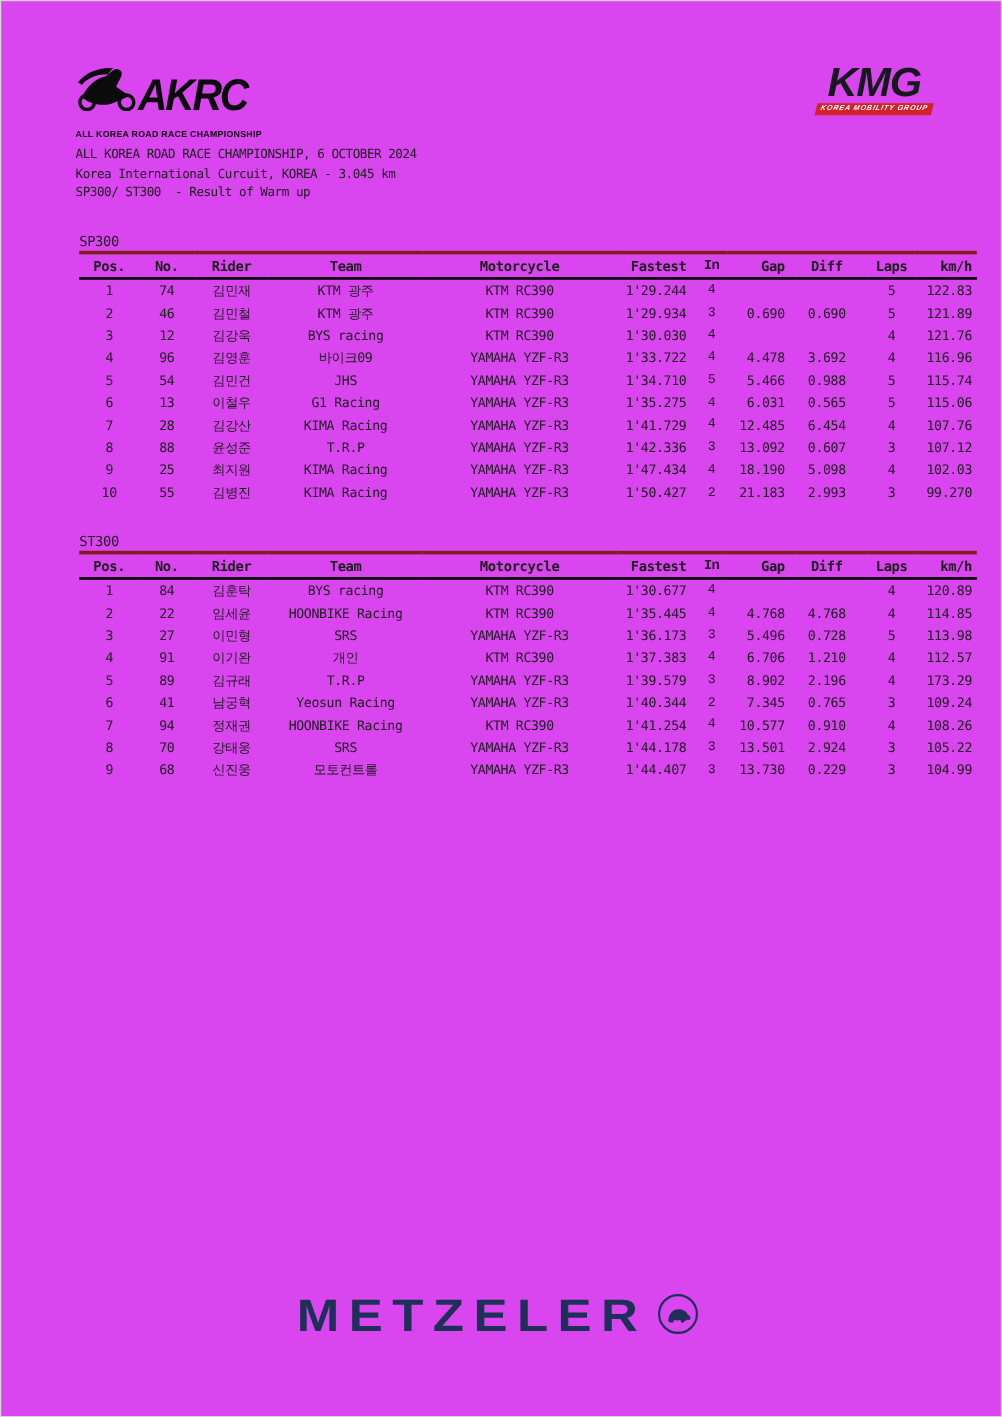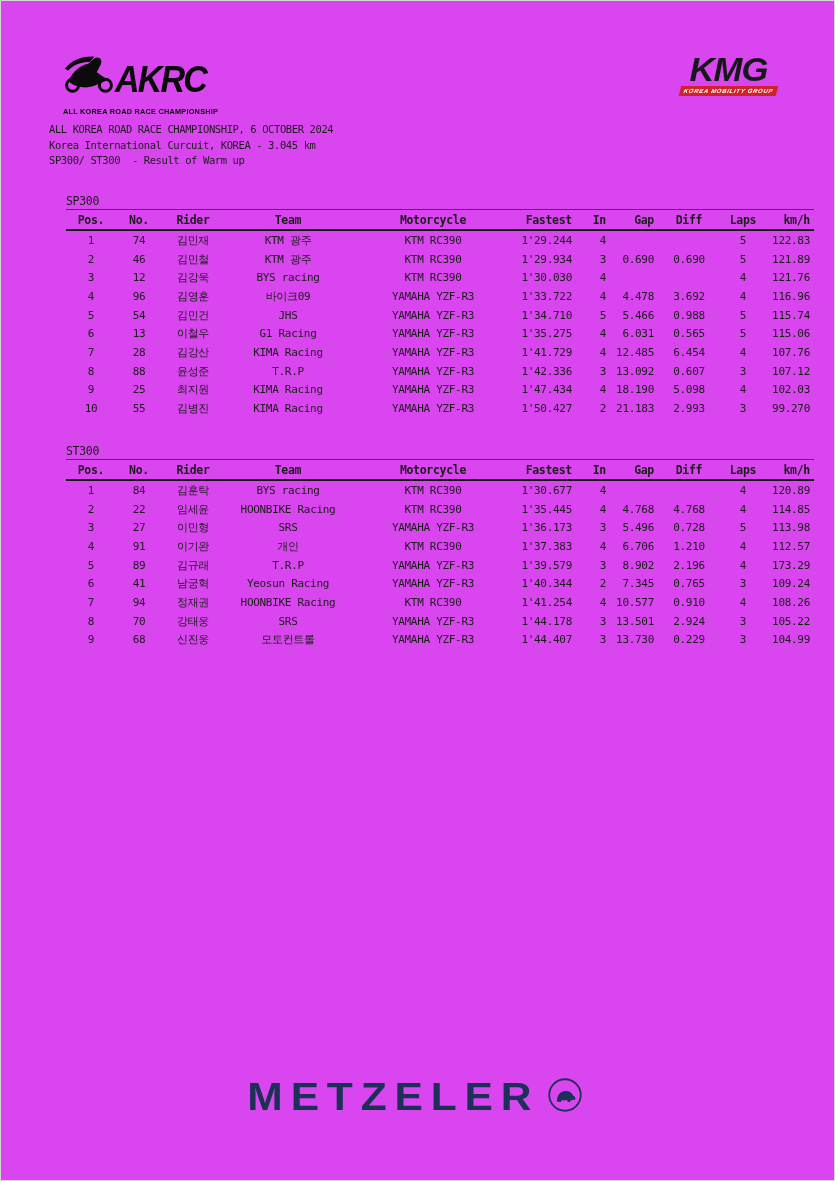--- a/index.html
+++ b/index.html
@@ -31,47 +31,47 @@
     transform:scaleX(1.02); transform-origin:center;
   }
   .kmg-banner {
     margin-top:1px; height:10px; line-height:10px; background:#cf2329;
     transform:skewX(-14deg);
     font-family:"Liberation Sans",sans-serif; font-weight:bold; font-style:italic;
     font-size:6px; letter-spacing:0.7px; color:#ffffff; white-space:nowrap;
   }
 
   
-  .event-info { position:absolute; left:48px; top:121px; font-size:10.5px; letter-spacing:-0.4px; }
+  .event-info { position:absolute; left:62px; top:121px; font-size:10.5px; letter-spacing:-0.4px; }
   .event-info div { white-space:pre; line-height:15.6px; }
 
   
   .section { position:absolute; left:65px; width:716px; }
   .section.sp300 { top:193px; }
   .section.st300 { top:443px; }
   .section-label { font-size:11.5px; letter-spacing:-0.3px; height:15px; line-height:14px; }
   table.results { border-collapse:collapse; table-layout:fixed; width:716px; }
   table.results th {
-    border-top:1px solid #7f1d1d; border-bottom:2px solid #0f0f0f;
+    border-top:3px solid #7f1d1d; border-bottom:2px solid #0f0f0f;
     font-size:11.5px; font-weight:bold; height:19px; padding:0; letter-spacing:-0.3px;
     white-space:nowrap; overflow:hidden;
   }
   table.results td {
     font-size:11px; height:18.7px; padding:0; letter-spacing:-0.3px;
     white-space:nowrap; overflow:hidden;
     font-family:"DejaVu Sans Mono","Liberation Mono","DejaVu Sans",sans-serif;
   }
   
   table.results th:nth-child(1), table.results td:nth-child(1){ width:50px;  text-align:center; }
   table.results th:nth-child(2), table.results td:nth-child(2){ width:46px;  text-align:center; }
   table.results th:nth-child(3), table.results td:nth-child(3){ width:62px;  text-align:center; }
   table.results th:nth-child(4), table.results td:nth-child(4){ width:128px; text-align:center; }
   table.results th:nth-child(5), table.results td:nth-child(5){ width:162px; text-align:center; }
   table.results th:nth-child(6), table.results td:nth-child(6){ width:58px;  text-align:right; padding-right:8px; }
-  table.results th:nth-child(7), table.results td:nth-child(7){ width:26px;  text-align:right; }
+  table.results th:nth-child(7), table.results td:nth-child(7){ width:26px;  text-align:center;font-family:Liberation Mono, monospace; }
   table.results th:nth-child(8), table.results td:nth-child(8){ width:48px;  text-align:right; padding-right:10px; }
   table.results th:nth-child(9), table.results td:nth-child(9){ width:50px;  text-align:center; padding-right:10px; }
   table.results th:nth-child(10),table.results td:nth-child(10){ width:38px; text-align:center; }
   table.results th:nth-child(11),table.results td:nth-child(11){ width:48px; text-align:right; padding-right:4px; }
 
   
   .metzeler { position:absolute; left:11px; right:0; top:1076px; display:flex; justify-content:center; align-items:center; gap:10px; }
   .metzeler-text {
     font-family:"Liberation Sans",sans-serif; font-weight:bold;
     font-size:38px; line-height:38px; letter-spacing:7px; color:#1d3057;

